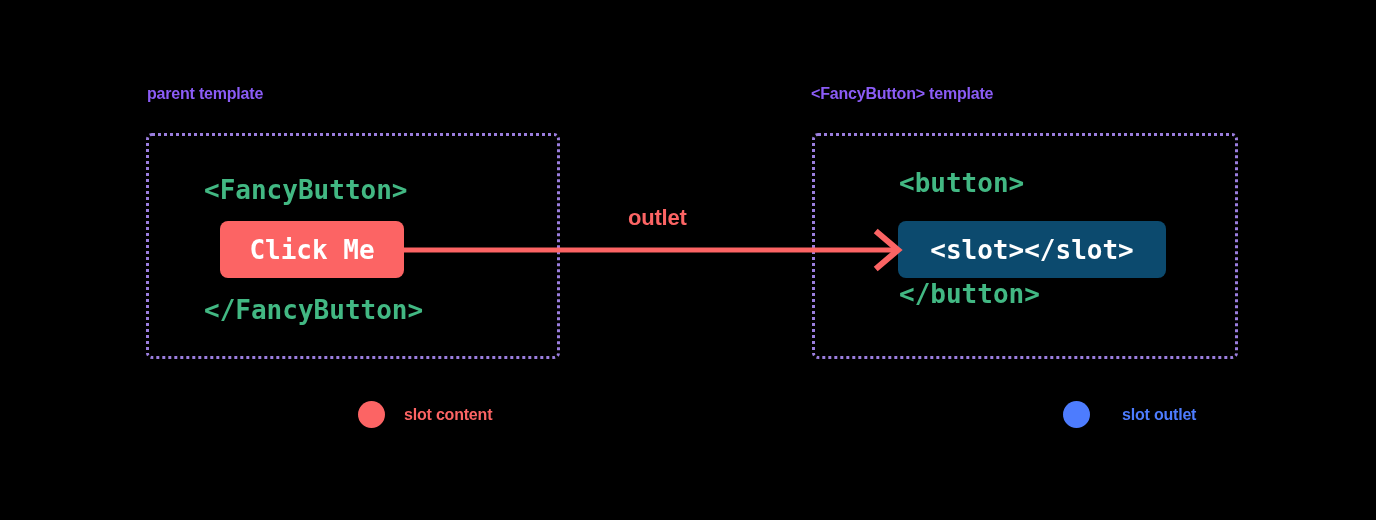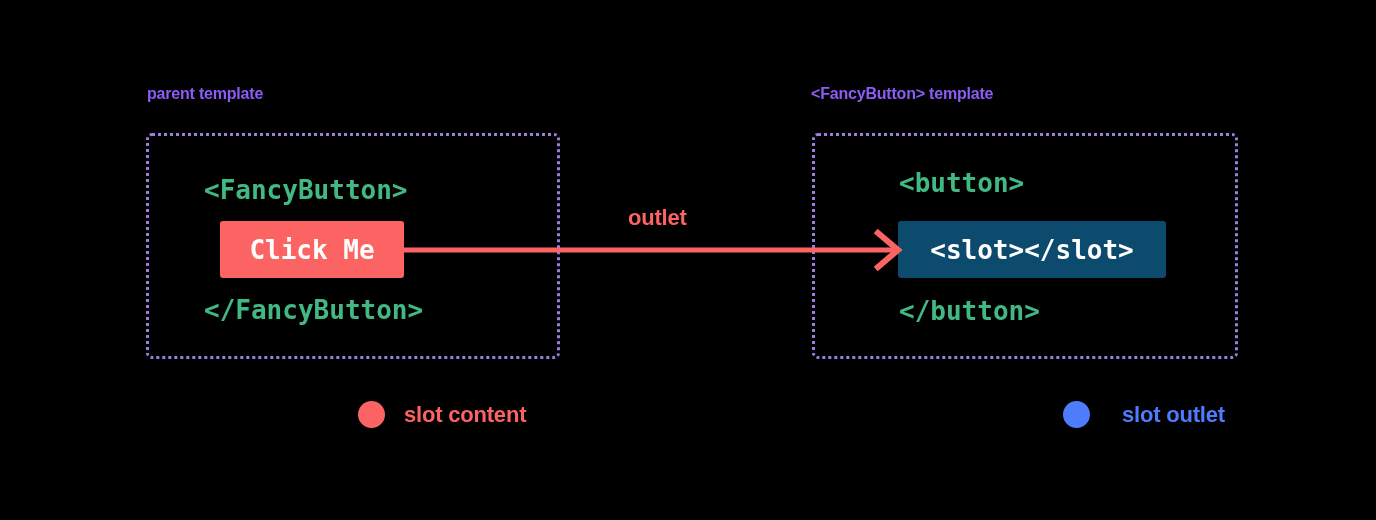--- a/index.html
+++ b/index.html
@@ -45,30 +45,30 @@
     font-family: "DejaVu Sans Mono", "Liberation Mono", monospace;
     font-weight: bold;
     font-size: 26px;
     color: #42B883;
     white-space: nowrap;
     letter-spacing: 0px;
   }
   #code-open-fancy  { left: 204px; top: 175px; }
   #code-close-fancy { left: 204px; top: 295px; }
   #code-open-button  { left: 899px; top: 168px; }
-  #code-close-button { left: 899px; top: 296px; }
+  #code-close-button { left: 899px; top: 279px; }
 
   
   .chip {
     position: absolute;
     box-sizing: border-box;
     display: flex;
     align-items: center;
     justify-content: center;
-    border-radius: 3px;
+    border-radius: 8px;
     font-family: "DejaVu Sans Mono", "Liberation Mono", monospace;
     font-weight: bold;
     font-size: 26px;
     color: #FFFFFF;
     white-space: nowrap;
   }
   #chip-click-me {
     left: 220px; top: 221px; width: 184px; height: 57px;
     background: #FC6464;
   }
@@ -111,21 +111,21 @@
   #legend-slot-outlet  { left: 1063px; top: 401px; gap: 32px; }
   .legend-dot {
     width: 27px;
     height: 27px;
     border-radius: 50%;
     flex: none;
   }
   .legend-label {
     font-family: "Liberation Sans", sans-serif;
     font-weight: bold;
-    font-size: 22px;
+    font-size: 16px;
     letter-spacing: -0.2px;
   }
   .legend-dot.red   { background: #FC6464; }
   .legend-dot.blue  { background: #4D7CFE; }
   .legend-label.red  { color: #FC6464; }
   .legend-label.blue { color: #4D7CFE; }
 </style>
 </head>
 <body>
 

